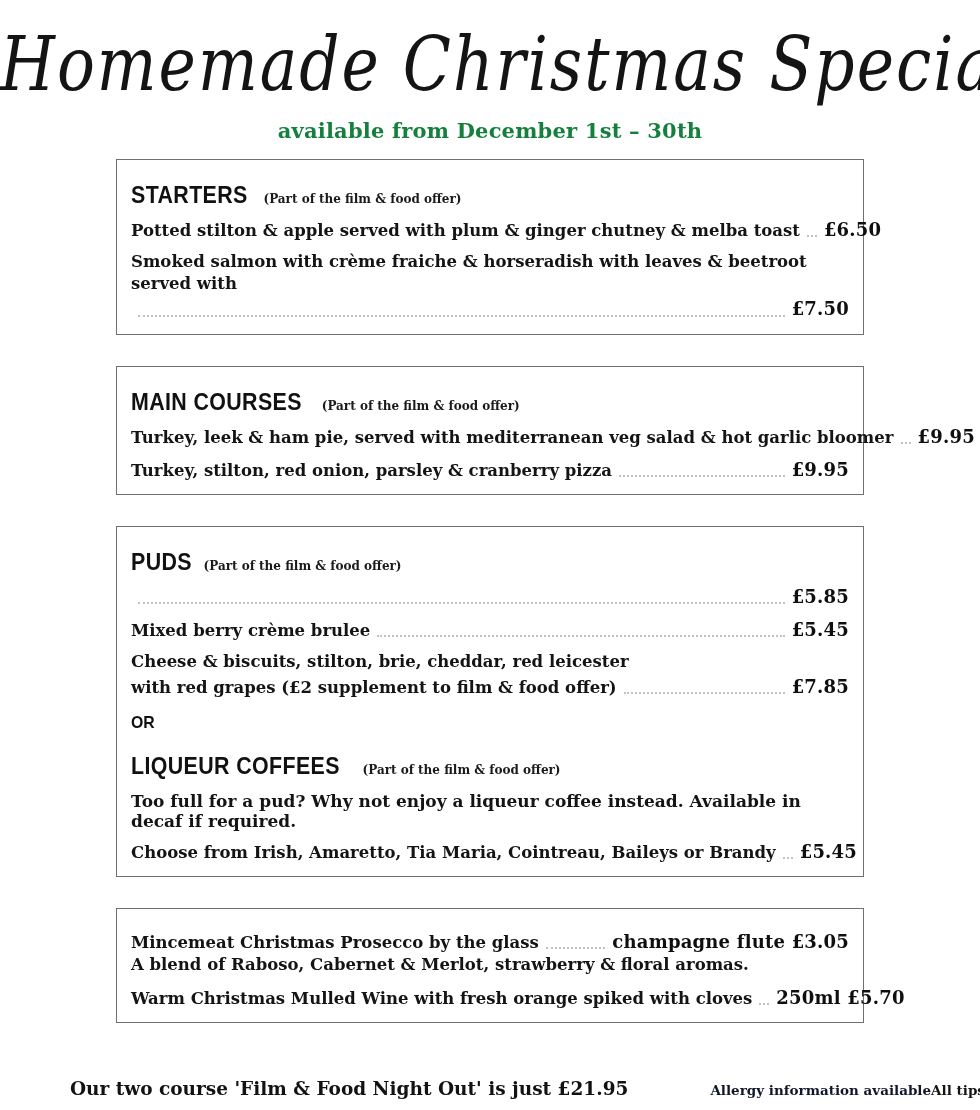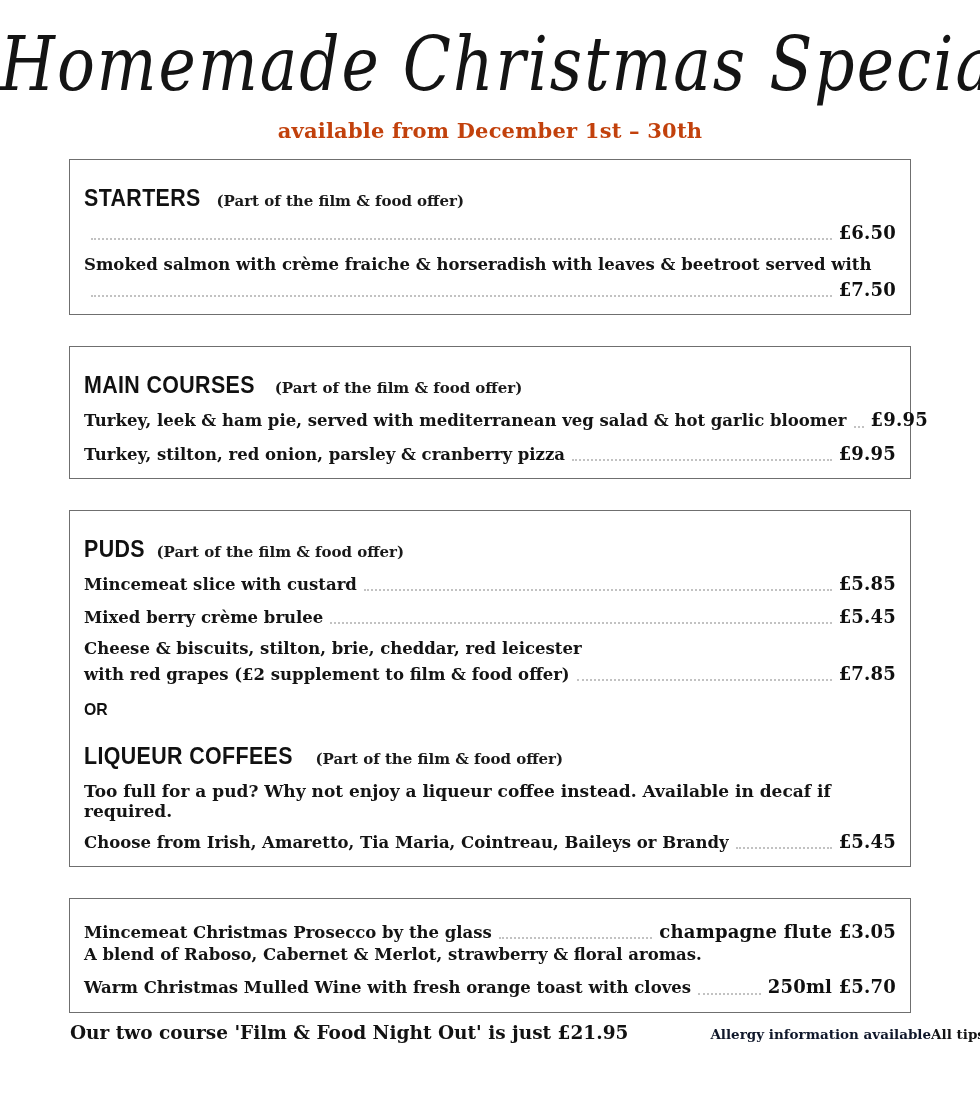--- a/index.html
+++ b/index.html
@@ -38,27 +38,27 @@
     white-space: nowrap;
     transform: scaleY(1.18);
     transform-origin: center top;
   }
   .subtitle {
     margin-top: 26px;
     font-family: "DejaVu Serif", serif;
     font-size: 21px;
     font-weight: 600;
     letter-spacing: 0.2px;
-    color: #c2410c;
+    color: #15803d;
   }
 
   
   .sections {
     margin: 0 auto;
-    width: 842px;
+    width: 748px;
     padding-top: 16px;
   }
   .section {
     border: 1.5px solid #6f6f6f;
     background: #ffffff;
     padding: 12px 14px 12px 14px;
     margin-bottom: 31px;
     box-sizing: border-box;
   }
   .section.drinks { margin-bottom: 0; }
@@ -75,21 +75,21 @@
     font-size: 23px;
     letter-spacing: 0.4px;
     color: #111111;
     transform: scaleX(0.93);
     transform-origin: left center;
     white-space: nowrap;
   }
   .sec-note {
     font-family: "DejaVu Serif", serif;
     font-weight: 600;
-    font-size: 15px;
+    font-size: 12px;
     color: #1a1a1a;
     white-space: nowrap;
     margin-top: 20px;
   }
 
   
   .row {
     display: flex;
     align-items: flex-end;
     margin-top: 9px;
@@ -150,21 +150,21 @@
     font-weight: 600;
     color: #141414;
     margin-top: 11px;
   }
 
   
   .footer {
     position: absolute;
     left: 0;
     right: 0;
-    top: 1022px;
+    top: 1078px;
     display: flex;
     align-items: baseline;
     padding: 0 72px 0 70px;
     box-sizing: border-box;
   }
   .footer-main {
     font-family: "DejaVu Serif", serif;
     font-weight: 700;
     font-size: 18.5px;
     color: #121212;
@@ -199,20 +199,21 @@
 
   <div class="sections">
 
     <div class="section">
       <div class="sec-head">
         <span class="sec-title">STARTERS</span>
         <span class="sec-note">(Part of the film &amp; food offer)</span>
       </div>
 
       <div class="row">
+        <span class="name">Potted stilton &amp; apple served with plum &amp; ginger chutney &amp; melba toast</span>
         <span class="leader"></span>
         <span class="price">£6.50</span>
       </div>
 
       <div class="row textonly">
         <span class="name">Smoked salmon with crème fraiche &amp; horseradish with leaves &amp; beetroot served with</span>
       </div>
       <div class="row tight">
         <span class="leader"></span>
         <span class="price">£7.50</span>
@@ -237,21 +238,20 @@
       </div>
     </div>
 
     <div class="section">
       <div class="sec-head">
         <span class="sec-title">PUDS</span>
         <span class="sec-note">(Part of the film &amp; food offer)</span>
       </div>
 
       <div class="row">
-        <span class="name">Mincemeat slice with custard</span>
         <span class="leader"></span>
         <span class="price">£5.85</span>
       </div>
       <div class="row">
         <span class="name">Mixed berry crème brulee</span>
         <span class="leader"></span>
         <span class="price">£5.45</span>
       </div>
 
       <div class="row textonly">
@@ -282,21 +282,21 @@
     <div class="section drinks">
 
       <div class="row">
         <span class="name">Mincemeat Christmas Prosecco by the glass</span>
         <span class="leader"></span>
         <span class="price">champagne flute £3.05</span>
       </div>
       <div class="sub-line">A blend of Raboso, Cabernet &amp; Merlot, strawberry &amp; floral aromas.</div>
 
       <div class="row">
-        <span class="name">Warm Christmas Mulled Wine with fresh orange toast with cloves</span>
+        <span class="name">Warm Christmas Mulled Wine with fresh orange spiked with cloves</span>
         <span class="leader"></span>
         <span class="price">250ml £5.70</span>
       </div>
     </div>
 
   </div>
 
   <div class="footer">
     <span class="footer-main">Our two course 'Film &amp; Food Night Out' is just £21.95</span>
     <span class="footer-mid">Allergy information available</span>

